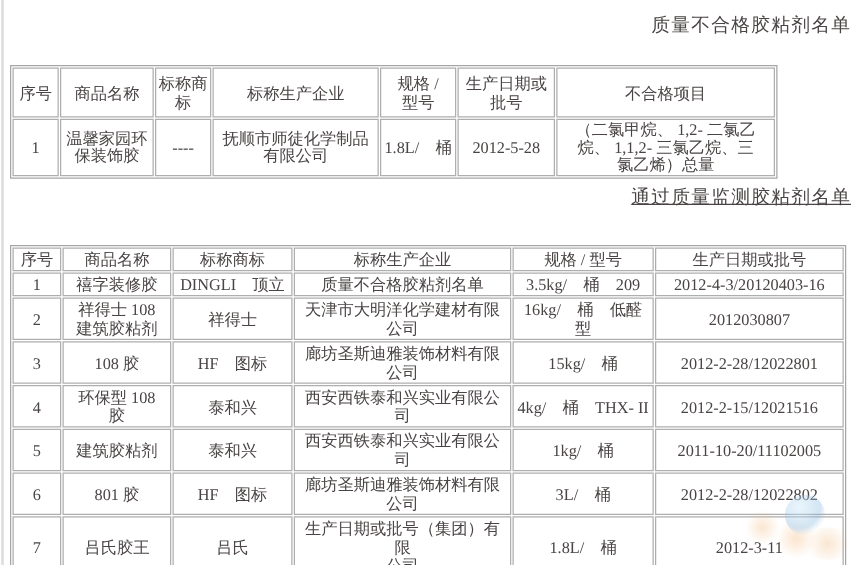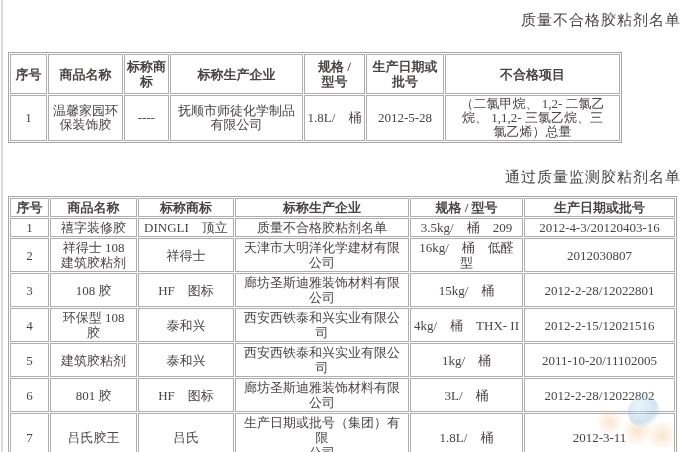--- a/index.html
+++ b/index.html
@@ -5,29 +5,29 @@
   html,body{margin:0;padding:0;background:#fff;}
   .page{
     position:relative;width:681px;height:452px;background:#ffffff;
     overflow:hidden;font-family:"Liberation Serif","DejaVu Serif",serif;
     color:#4a4444;
   }
   .left-rule{position:absolute;left:1px;top:0;width:2px;height:452px;background:#dcdcdc;}
   .doc-title{position:absolute;left:0;width:100%;text-align:right;font-size:15px;
     color:#4a4444;letter-spacing:1px;}
   #title1{top:11px;}
-  #title2{top:168px;}
+  #title2{top:148px;text-decoration:underline;}
   table{border-collapse:separate;border-spacing:1px;border:1px solid #a6a6a6;
     table-layout:fixed;background:#fff;position:absolute;}
   #table1{left:8px;top:52px;width:604px;}
   #table2{left:8px;top:196px;width:660px;}
   th,td{border:1px solid #aeaeae;padding:1px 2px;font-size:13px;line-height:15px;
     text-align:center;vertical-align:middle;white-space:pre-line;overflow:hidden;
     font-weight:normal;color:#4a4444;}
-  th{font-weight:bold;}
+  th{font-weight:normal;}
   #table1 td{line-height:14px;}
   #table1 .hrow{height:40px;}
   #table1 .ta-l{text-align:center;}
   #table2 .hrow{height:17px;}
   
   .watermark{position:absolute;left:596px;top:396px;width:85px;height:54px;
     opacity:.5;pointer-events:none;}
   .wm-blob{position:absolute;border-radius:50%;}
   .wm-o1{left:0px;top:12px;width:28px;height:28px;
     background:radial-gradient(circle,rgba(236,166,88,.55),rgba(236,166,88,0) 70%);}

